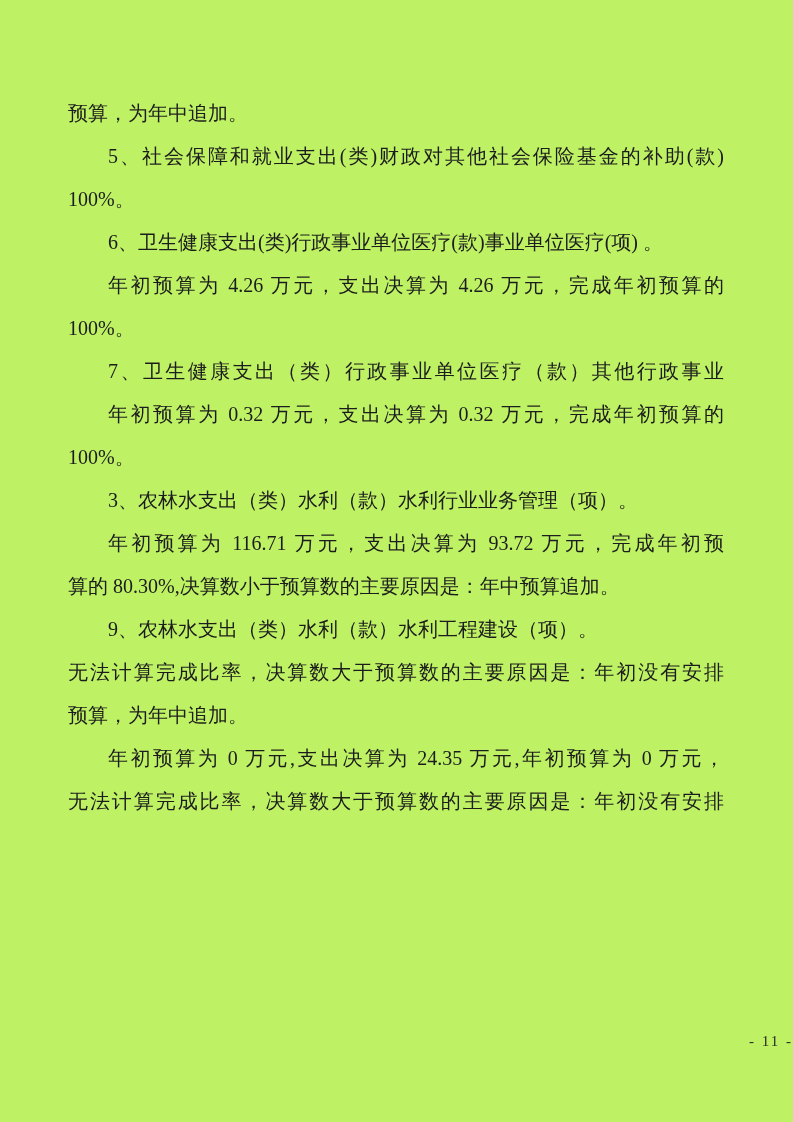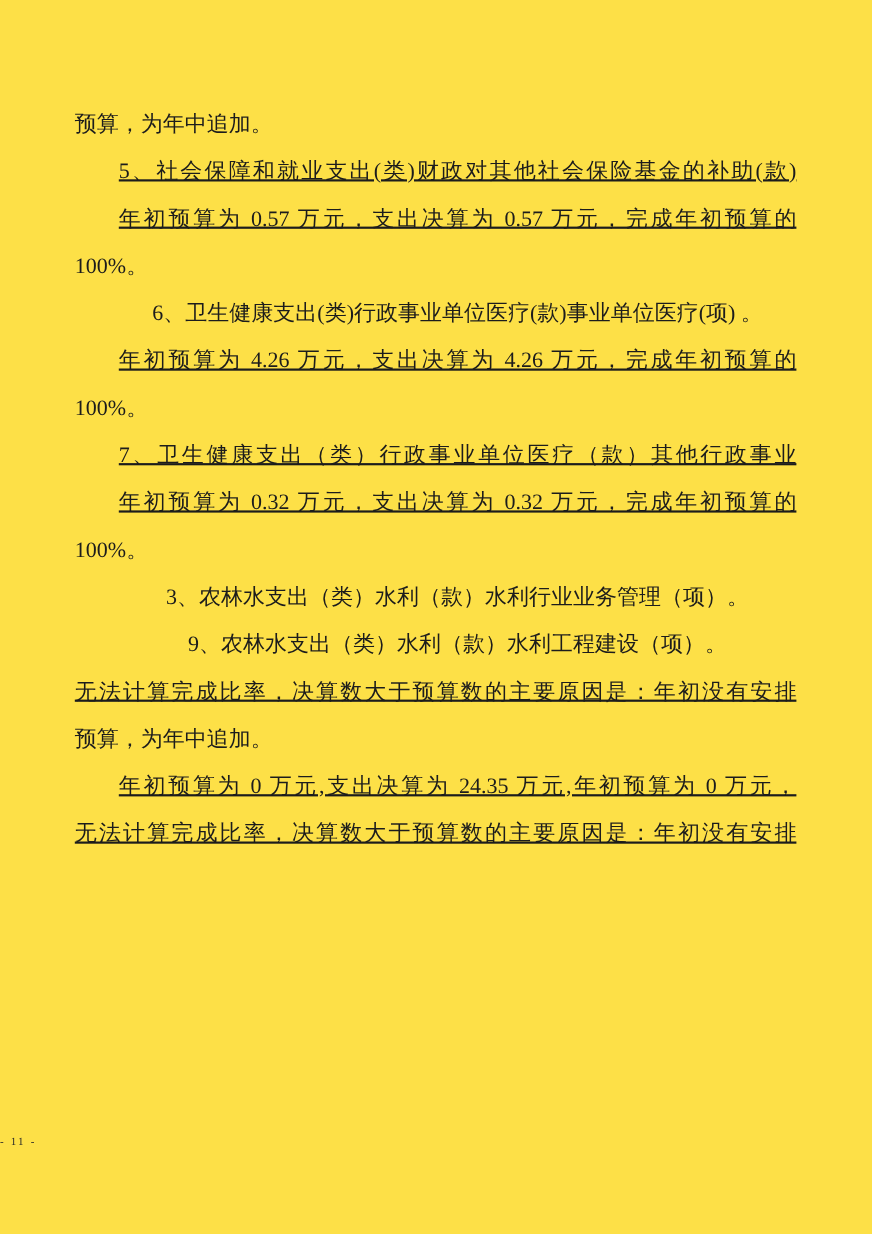--- a/index.html
+++ b/index.html
@@ -4,74 +4,73 @@
 <style>
   html, body {
     margin: 0;
     padding: 0;
     background: #ffffff;
   }
   .page {
     position: relative;
     width: 793px;
     height: 1122px;
-    background: #fde047;
+    background: #bef264;
     overflow: hidden;
     font-family: "Liberation Serif", serif;
     color: #1c1c1c;
   }
   .content {
     position: absolute;
     top: 92px;
     left: 68px;
     right: 69px;
   }
   .line {
     height: 43px;
     line-height: 43px;
     font-size: 20px;
     white-space: nowrap;
     overflow: visible;
   }
   .line.i {
     text-indent: 2em;
-    text-align: center;
   }
   .line.f {
     text-align: justify;
     text-align-last: justify;
-    text-decoration: underline;
   }
   .footer {
     position: absolute;
     top: 1033px;
     left: 0;
     width: 100%;
-    text-align: left;
-    font-size: 10px;
+    text-align: right;
+    font-size: 15px;
     letter-spacing: 2px;
     color: #2a2a2a;
   }
 </style>
 </head>
 <body>
 
 <div class="page">
   <div class="content">
     <div class="line">预算，为年中追加。</div>
     <div class="line i f">5、社会保障和就业支出(类)财政对其他社会保险基金的补助(款)</div>
-    <div class="line i f">年初预算为 0.57 万元，支出决算为 0.57 万元，完成年初预算的</div>
     <div class="line">100%。</div>
     <div class="line i">6、卫生健康支出(类)行政事业单位医疗(款)事业单位医疗(项) 。</div>
     <div class="line i f">年初预算为 4.26 万元，支出决算为 4.26 万元，完成年初预算的</div>
     <div class="line">100%。</div>
     <div class="line i f">7、卫生健康支出（类）行政事业单位医疗（款）其他行政事业</div>
     <div class="line i f">年初预算为 0.32 万元，支出决算为 0.32 万元，完成年初预算的</div>
     <div class="line">100%。</div>
     <div class="line i">3、农林水支出（类）水利（款）水利行业业务管理（项）。</div>
+    <div class="line i f">年初预算为 116.71 万元，支出决算为 93.72 万元，完成年初预</div>
+    <div class="line">算的 80.30%,决算数小于预算数的主要原因是：年中预算追加。</div>
     <div class="line i">9、农林水支出（类）水利（款）水利工程建设（项）。</div>
     <div class="line f">无法计算完成比率，决算数大于预算数的主要原因是：年初没有安排</div>
     <div class="line">预算，为年中追加。</div>
     <div class="line i f">年初预算为 0 万元,支出决算为 24.35 万元,年初预算为 0 万元，</div>
     <div class="line f">无法计算完成比率，决算数大于预算数的主要原因是：年初没有安排</div>
   </div>
   <div class="footer">- 11 -</div>
 </div>
 
 </body></html>

